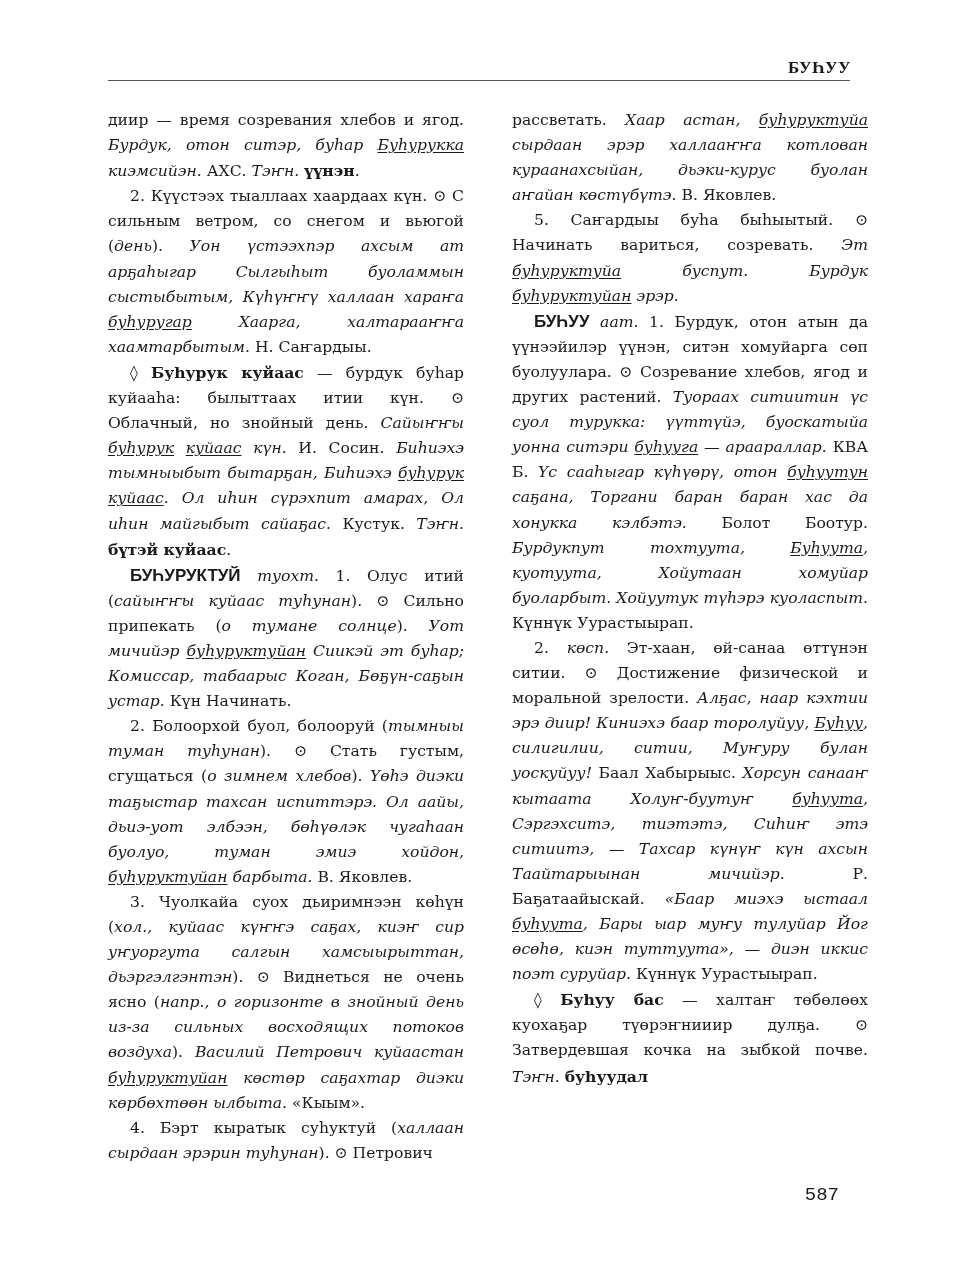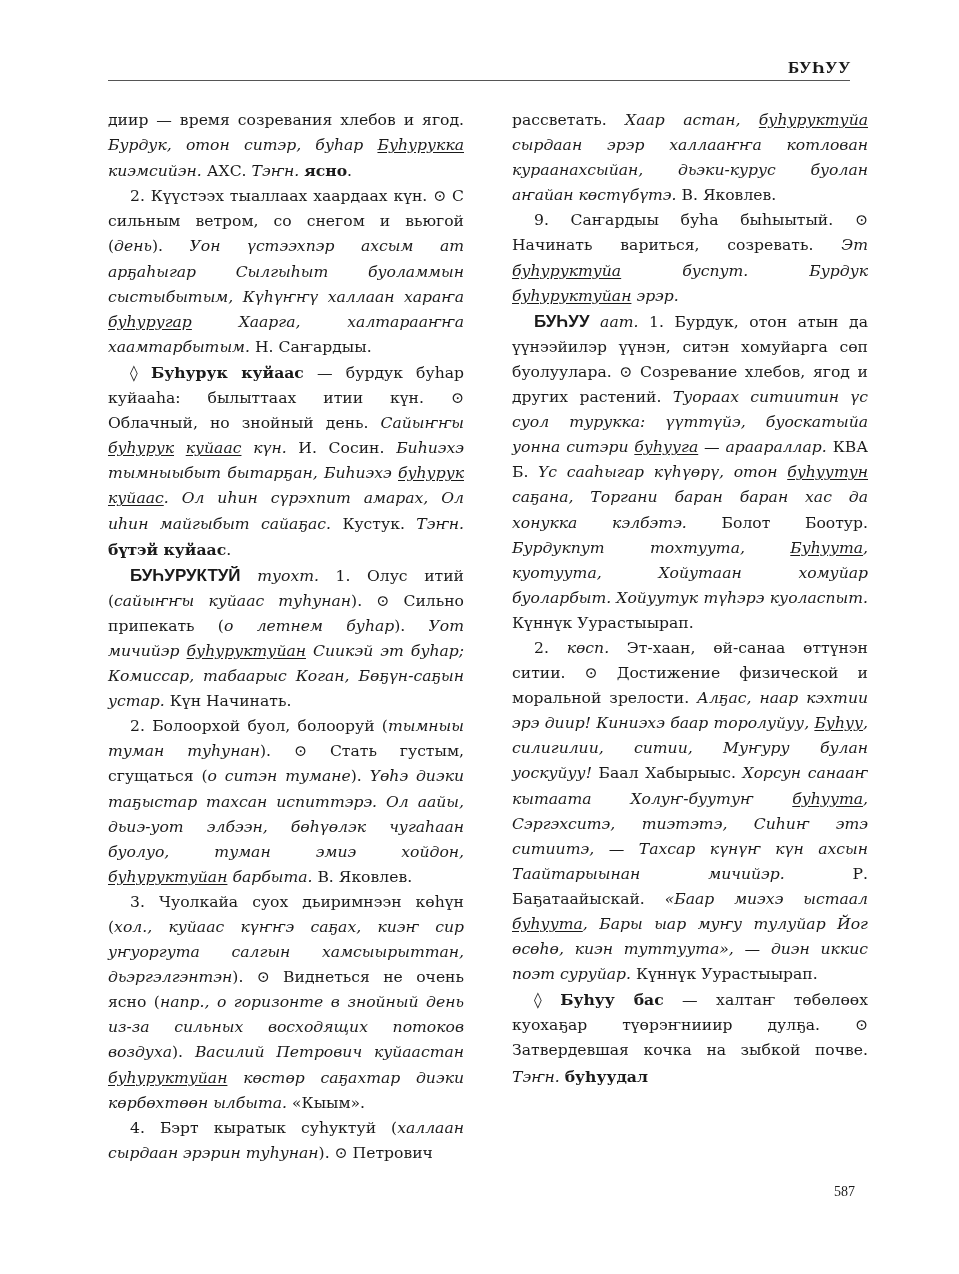--- a/index.html
+++ b/index.html
@@ -8,39 +8,39 @@
   .header-rule { position: absolute; top: 80px; left: 108px; width: 742px; height: 0; border-top: 1.3px solid #555; }
   .col { position: absolute; top: 108px; width: 356px; font-size: 15.6px; line-height: 25.1px; text-align: justify; hyphens: manual; }
   .col.left { left: 108px; }
   .col.right { left: 496px; margin-left: 16px; }
   .para { margin: 0; text-indent: 22px; }
   .para.noindent { text-indent: 0; }
   i, .it { font-style: italic; }
   b { font-weight: bold; }
   u { text-decoration: underline; text-underline-offset: 2px; }
   .hw { font-family: "Liberation Sans", sans-serif; font-weight: bold; font-size: 17px; }
-  .page-num { position: absolute; top: 1184px; right: 104px; font-family: Liberation Serif, serif; font-size: 14px; }
+  .page-num { position: absolute; top: 1184px; right: 120px; font-family: Liberation Mono, monospace; font-size: 19px; }
 </style>
 </head>
 <body>
 
 <div class="header-title">БУҺУУ</div>
 <div class="header-rule"></div>
 
 <div class="col left">
-  <p class="para noindent"><span>диир — время созревания хлебов и ягод. </span><i>Бурдук, отон ситэр, буһар </i><i><u>Буһурукка</u></i><i> киэмсийэн.</i><span> АХС. </span><i>Тэҥн.</i><span> </span><b>ясно</b><span>.</span></p>
+  <p class="para noindent"><span>диир — время созревания хлебов и ягод. </span><i>Бурдук, отон ситэр, буһар </i><i><u>Буһурукка</u></i><i> киэмсийэн.</i><span> АХС. </span><i>Тэҥн.</i><span> </span><b>үүнэн</b><span>.</span></p>
   <p class="para"><span>2. Күүстээх тыаллаах хаардаах күн. ⊙ С сильным ветром, со снегом и вьюгой (</span><i>день</i><span>). </span><i>Уон үстээхпэр ахсым ат арҕаһыгар Сылгыһыт буоламмын сыстыбытым, Күһүҥҥү халлаан хараҥа </i><i><u>буһуругар</u></i><i> Хаарга, халтарааҥҥа хаамтарбытым.</i><span> Н. Саҥардыы.</span></p>
   <p class="para"><span>◊ </span><b>Буһурук куйаас</b><span> — бурдук буһар куйааһа: былыттаах итии күн. ⊙ Облачный, но знойный день. </span><i>Сайыҥҥы </i><i><u>буһурук</u></i><i> </i><i><u>куйаас</u></i><i> күн.</i><span> И. Сосин. </span><i>Биһиэхэ тымныыбыт бытарҕан, Биһиэхэ </i><i><u>буһурук куйаас</u></i><i>. Ол иһин сүрэхпит амарах, Ол иһин майгыбыт сайаҕас.</i><span> Кустук. </span><i>Тэҥн.</i><span> </span><b>бүтэй куйаас</b><span>.</span></p>
-  <p class="para"><span class="hw">БУҺУРУКТУЙ</span><i> туохт.</i><span> 1. Олус итий (</span><i>сайыҥҥы куйаас туһунан</i><span>). ⊙ Сильно припекать (</span><i>о летнем буһар</i><span>). </span><i>Уот мичийэр </i><i><u>буһуруктуйан</u></i><i> Сиикэй эт буһар; Комиссар, табаарыс Коган, Бөҕүн-саҕын устар.</i><span> Күн Начинать.</span></p>
-  <p class="para"><span>2. Болоорхой буол, болооруй (</span><i>тымныы туман туһунан</i><span>). ⊙ Стать густым, сгущаться (</span><i>о ситэн тумане</i><span>). </span><i>Үөһэ диэки таҕыстар тахсан испиттэрэ. Ол аайы, дьиэ-уот элбээн, бөһүөлэк чугаһаан буолуо, туман эмиэ хойдон, </i><i><u>буһуруктуйан</u></i><i> барбыта.</i><span> В. Яковлев.</span></p>
+  <p class="para"><span class="hw">БУҺУРУКТУЙ</span><i> туохт.</i><span> 1. Олус итий (</span><i>сайыҥҥы куйаас туһунан</i><span>). ⊙ Сильно припекать (</span><i>о тумане солнце</i><span>). </span><i>Уот мичийэр </i><i><u>буһуруктуйан</u></i><i> Сиикэй эт буһар; Комиссар, табаарыс Коган, Бөҕүн-саҕын устар.</i><span> Күн Начинать.</span></p>
+  <p class="para"><span>2. Болоорхой буол, болооруй (</span><i>тымныы туман туһунан</i><span>). ⊙ Стать густым, сгущаться (</span><i>о зимнем хлебов</i><span>). </span><i>Үөһэ диэки таҕыстар тахсан испиттэрэ. Ол аайы, дьиэ-уот элбээн, бөһүөлэк чугаһаан буолуо, туман эмиэ хойдон, </i><i><u>буһуруктуйан</u></i><i> барбыта.</i><span> В. Яковлев.</span></p>
   <p class="para"><span>3. Чуолкайа суох дьиримнээн көһүн (</span><i>хол., куйаас күҥҥэ саҕах, киэҥ сир уҥуоргута салгын хамсыырыттан, дьэргэлгэнтэн</i><span>). ⊙ Виднеться не очень ясно (</span><i>напр., о горизонте в знойный день из-за сильных восходящих потоков воздуха</i><span>). </span><i>Василий Петрович куйаастан </i><i><u>буһуруктуйан</u></i><i> көстөр саҕахтар диэки көрбөхтөөн ылбыта.</i><span> «Кыым».</span></p>
   <p class="para"><span>4. Бэрт кыратык суһуктуй (</span><i>халлаан сырдаан эрэрин туһунан</i><span>). ⊙ Петрович</span></p>
 </div>
 
 <div class="col right">
   <p class="para noindent"><span>рассветать. </span><i>Хаар астан, </i><i><u>буһуруктуйа</u></i><i> сырдаан эрэр халлааҥҥа котлован кураанахсыйан, дьэки-курус буолан аҥайан көстүбүтэ.</i><span> В. Яковлев.</span></p>
-  <p class="para"><span>9. Саҥардыы буһа быһыытый. ⊙ Начинать вариться, созревать. </span><i>Эт </i><i><u>буһуруктуйа</u></i><i> буспут. Бурдук </i><i><u>буһуруктуйан</u></i><i> эрэр.</i></p>
+  <p class="para"><span>5. Саҥардыы буһа быһыытый. ⊙ Начинать вариться, созревать. </span><i>Эт </i><i><u>буһуруктуйа</u></i><i> буспут. Бурдук </i><i><u>буһуруктуйан</u></i><i> эрэр.</i></p>
   <p class="para"><span class="hw">БУҺУУ</span><i> аат.</i><span> 1. Бурдук, отон атын да үүнээйилэр үүнэн, ситэн хомуйарга сөп буолуулара. ⊙ Созревание хлебов, ягод и других растений. </span><i>Туораах ситиитин үс суол турукка: үүттүйэ, буоскатыйа уонна ситэри </i><i><u>буһууга</u></i><i> — араараллар.</i><span> КВА Б. </span><i>Үс сааһыгар күһүөрү, отон </i><i><u>буһуутун</u></i><i> саҕана, Торгани баран баран хас да хонукка кэлбэтэ.</i><span> Болот Боотур. </span><i>Бурдукпут тохтуута, </i><i><u>Буһуута</u></i><i>, куотуута, Хойутаан хомуйар буоларбыт. Хойуутук түһэрэ куоласпыт.</i><span> Күннүк Уурастыырап.</span></p>
   <p class="para"><span>2. </span><i>көсп.</i><span> Эт-хаан, өй-санаа өттүнэн ситии. ⊙ Достижение физической и моральной зрелости. </span><i>Алҕас, наар кэхтии эрэ диир! Киниэхэ баар торолуйуу, </i><i><u>Буһуу</u></i><i>, силигилии, ситии, Муҥуру булан уоскуйуу!</i><span> Баал Хабырыыс. </span><i>Хорсун санааҥ кытаата Холуҥ-буутуҥ </i><i><u>буһуута</u></i><i>, Сэргэхситэ, тиэтэтэ, Сиһиҥ этэ ситиитэ, — Тахсар күнүҥ күн ахсын Таайтарыынан мичийэр.</i><span> Р. Баҕатаайыскай. </span><i>«Баар миэхэ ыстаал </i><i><u>буһуута</u></i><i>, Бары ыар муҥу тулуйар Йог өсөһө, киэн туттуута», — диэн иккис поэт суруйар.</i><span> Күннүк Уурастыырап.</span></p>
   <p class="para"><span>◊ </span><b>Буһуу бас</b><span> — халтаҥ төбөлөөх куохаҕар түөрэҥнииир дулҕа. ⊙ Затвердевшая кочка на зыбкой почве. </span><i>Тэҥн.</i><span> </span><b>буһуудал</b></p>
 </div>
 
 <div class="page-num">587</div>
 
 </body></html>

